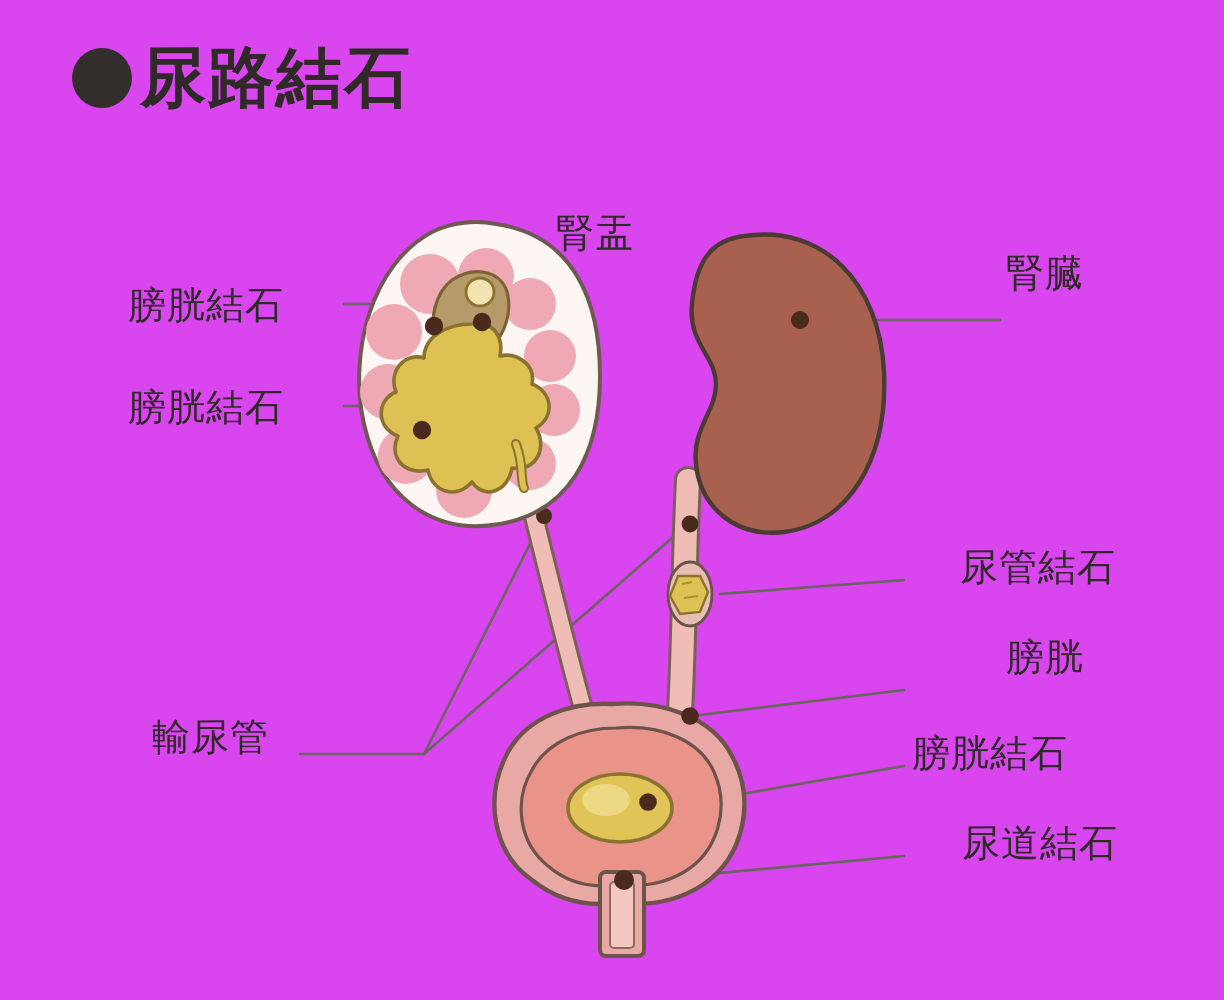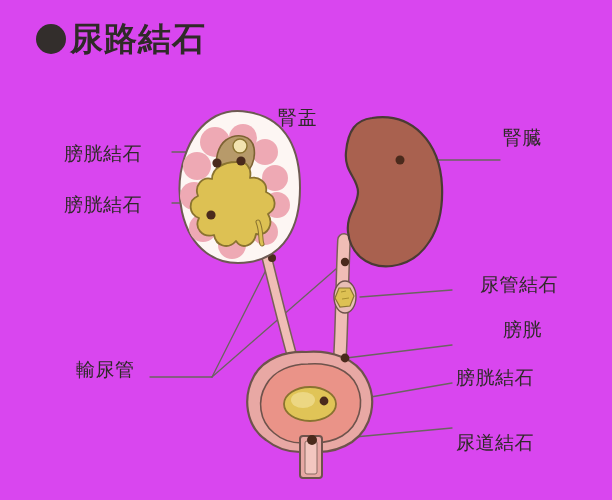--- a/index.html
+++ b/index.html
@@ -210,17 +210,17 @@
   <div class="label" style="left:278px; top:108px;">腎盂</div>
 
   <div class="label" style="left:503px; top:128px;">腎臓</div>
 
   <div class="label" style="left:456px; top:275px;margin-left:24px;">尿管結石</div>
 
   <div class="label" style="left:503px; top:320px;">膀胱</div>
 
   <div class="label" style="left:456px; top:368px;">膀胱結石</div>
 
-  <div class="label" style="left:456px; top:413px;margin-top:20px;">尿道結石</div>
+  <div class="label" style="left:481px; top:413px;">尿道結石</div>
 
   <div class="label" style="left:76px; top:360px;">輸尿管</div>
 
 </div>
 
 </body></html>

